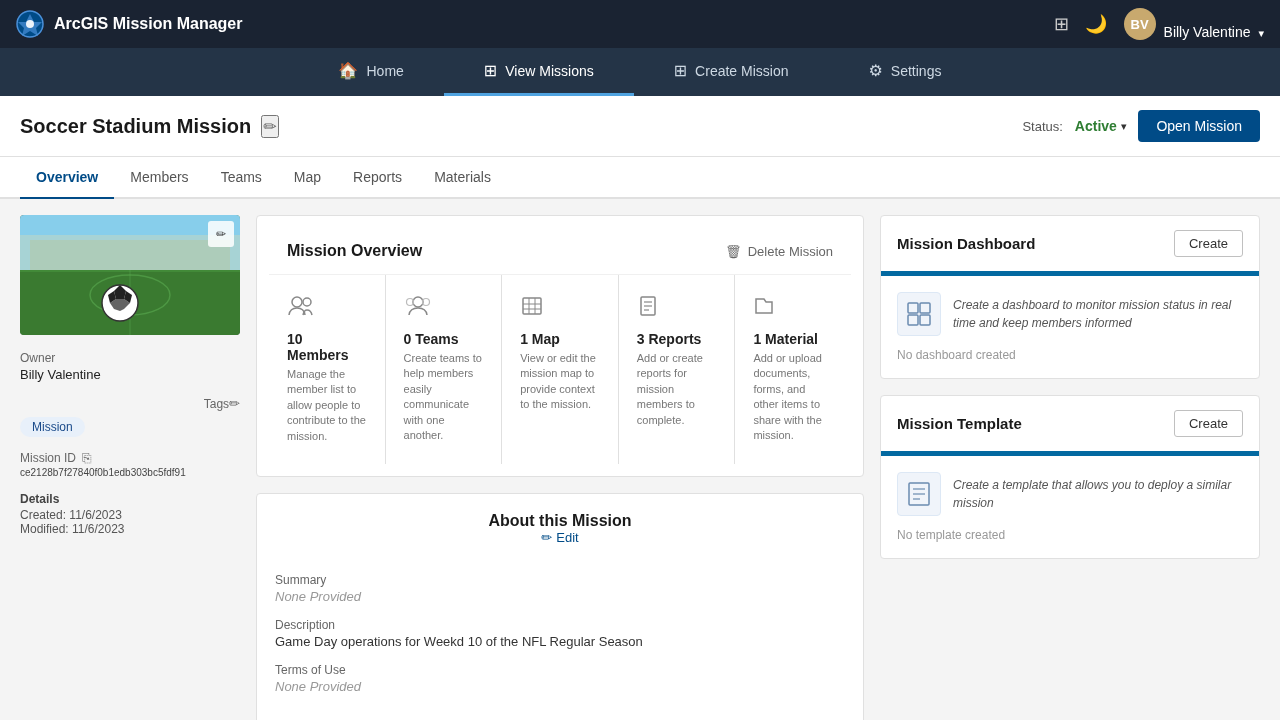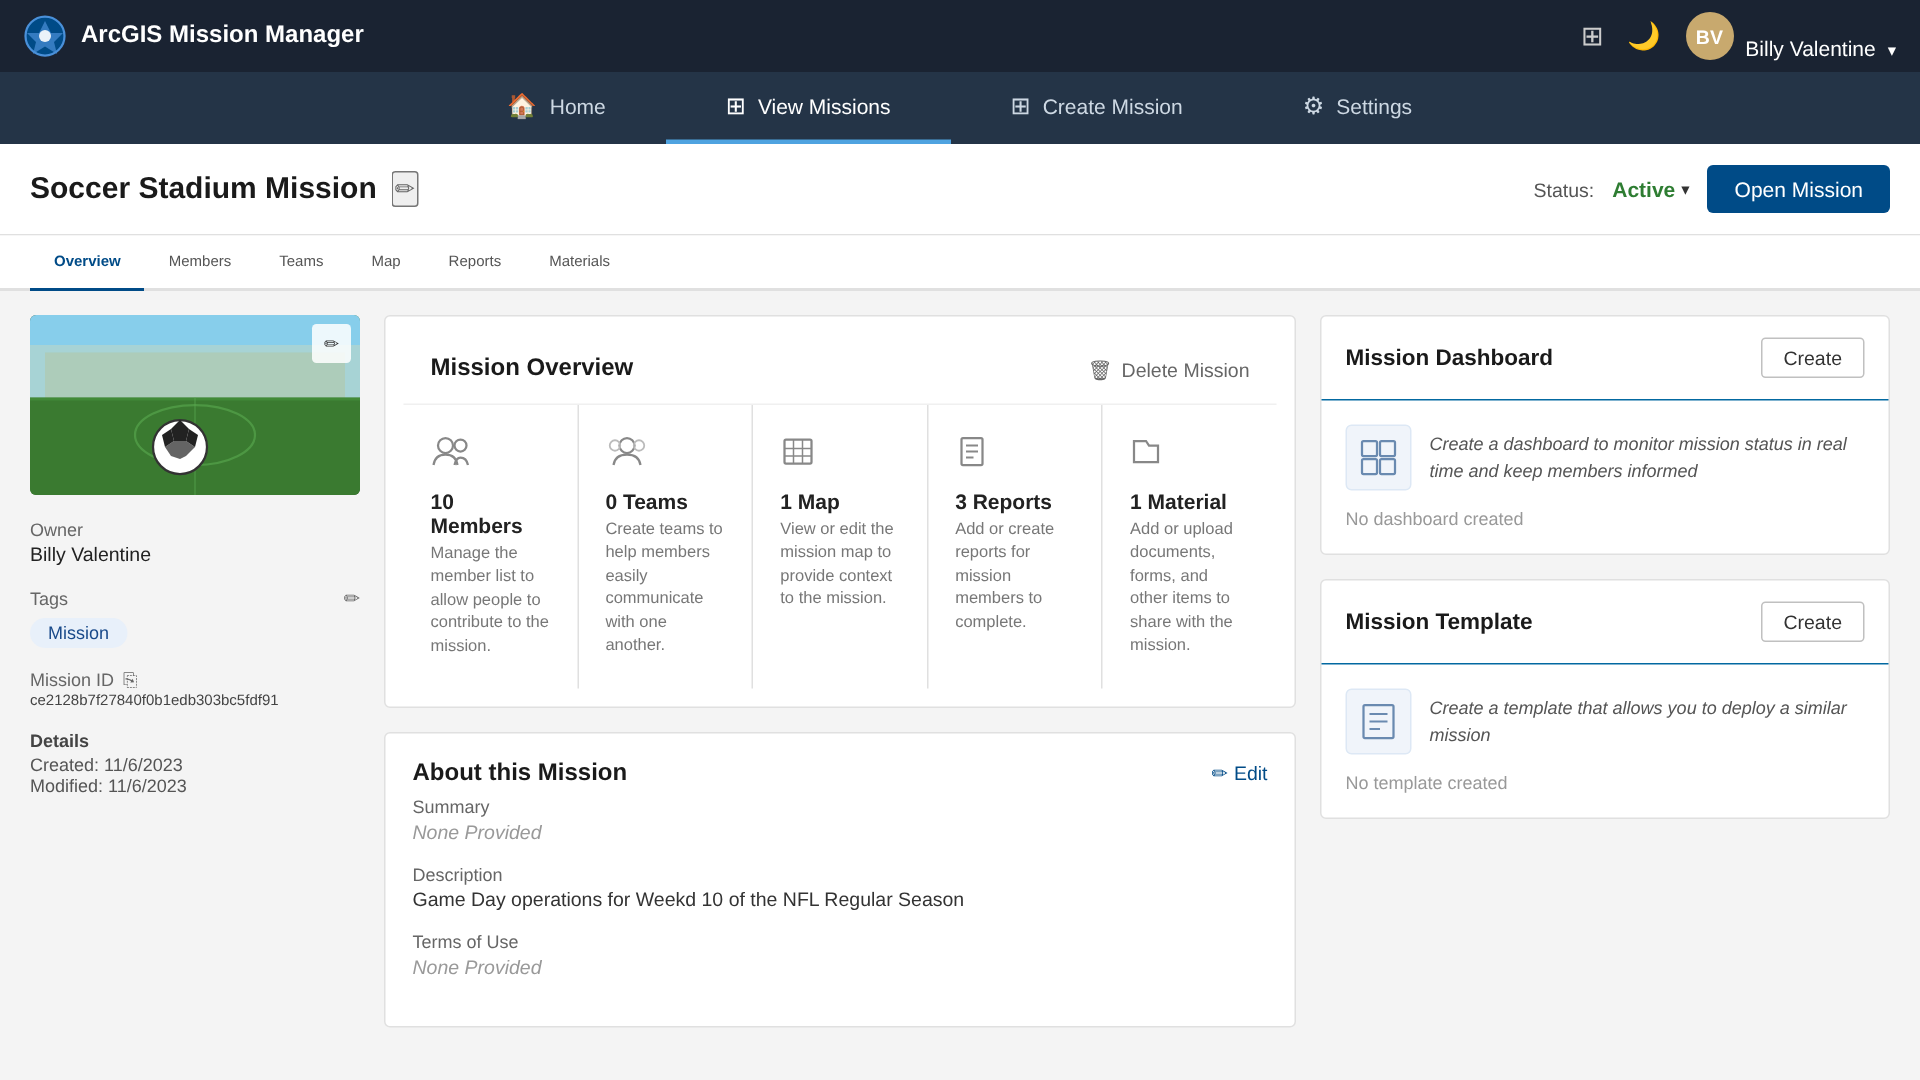--- a/index.html
+++ b/index.html
@@ -68,21 +68,21 @@
 
     
     .tabs-bar {
       background: #fff;
       border-bottom: 2px solid #e0e0e0;
       display: flex;
       padding: 0 20px;
     }
     .tab {
       padding: 12px 16px;
-      font-size: 10px;
+      font-size: 14px;
       color: #555;
       cursor: pointer;
       border-bottom: 2px solid transparent;
       margin-bottom: -2px;
     }
     .tab.active { color: #004b87; border-bottom: 2px solid #004b87; font-weight: 600; }
 
     
     .main-content { display: flex; gap: 0; padding: 16px 20px; background: #f4f4f4; min-height: calc(720px - 48px - 48px - 56px - 44px); }
 
@@ -100,21 +100,21 @@
     .image-edit-btn {
       position: absolute; top: 6px; right: 6px;
       background: rgba(255,255,255,0.85); border: none; border-radius: 3px;
       width: 26px; height: 26px; cursor: pointer; display: flex; align-items: center; justify-content: center;
       font-size: 12px; color: #333;
     }
     .info-section { margin-bottom: 14px; }
     .info-label { font-size: 12px; color: #666; margin-bottom: 2px; }
     .info-value { font-size: 13px; color: #222; }
     .tags-section { margin-bottom: 14px; }
-    .tags-header { display: flex; align-items: center; justify-content: space-between; margin-bottom: 6px; }
+    .tags-header { display: flex; align-items: center; justify-content: flex-end; margin-bottom: 6px; }
     .tags-label { font-size: 12px; color: #666; }
     .tag-edit { color: #666; cursor: pointer; font-size: 13px; }
     .tag-chip { display: inline-block; background: #e8f0fa; color: #1a4a8a; border-radius: 12px; padding: 3px 12px; font-size: 12px; }
     .mission-id-section { margin-bottom: 14px; }
     .mission-id-header { display: flex; gap: 6px; font-size: 12px; color: #666; margin-bottom: 2px; }
     .copy-icon { cursor: pointer; font-size: 12px; color: #666; }
     .mission-id-value { font-size: 10px; color: #444; word-break: break-all; }
     .details-section { font-size: 12px; color: #555; }
     .details-label { font-weight: 600; margin-bottom: 2px; color: #444; }
 
@@ -133,32 +133,32 @@
     .stat-item:last-child { border-right: none; }
     .stat-icon { font-size: 22px; color: #888; margin-bottom: 8px; }
     .stat-title { font-size: 14px; font-weight: 600; color: #222; margin-bottom: 4px; }
     .stat-desc { font-size: 11px; color: #777; line-height: 1.4; }
 
     
     .about-section {
       background: #fff; border-radius: 4px; border: 1px solid #e0e0e0; padding: 18px;
       margin-bottom: 0;
     }
-    .about-header { display: flex; align-items: center; justify-content: space-between; margin-bottom: 6px; }
+    .about-header { display: flex; align-items: center; justify-content: space-between; margin-bottom: 28px; flex-direction: column; }
     .about-title { font-size: 16px; font-weight: 600; color: #1a1a1a; }
     .edit-btn { display: flex; align-items: center; gap: 4px; color: #004b87; cursor: pointer; font-size: 13px; border: none; background: none; }
     .about-field { margin-bottom: 14px; }
     .about-field-label { font-size: 12px; color: #666; margin-bottom: 2px; }
     .about-field-value { font-size: 13px; color: #333; }
     .about-field-value.muted { color: #999; font-style: italic; }
 
     
     .right-panel { width: 380px; flex-shrink: 0; }
     .right-card { background: #fff; border-radius: 4px; border: 1px solid #e0e0e0; margin-bottom: 16px; }
-    .right-card-header { display: flex; align-items: center; justify-content: space-between; padding: 14px 16px; border-bottom: 1px solid #0369a1; }
+    .right-card-header { display: flex; align-items: center; justify-content: space-between; padding: 14px 16px; border-bottom: 5px solid #0369a1; }
     .right-card-title { font-size: 15px; font-weight: 600; color: #1a1a1a; }
     .create-btn {
       background: #fff; border: 1px solid #c0c0c0; border-radius: 3px;
       padding: 5px 14px; font-size: 13px; cursor: pointer; color: #333;
     }
     .right-card-body { padding: 16px; }
     .dashboard-content { display: flex; align-items: center; gap: 12px; margin-bottom: 12px; font-style: italic; }
     .dashboard-icon {
       width: 44px; height: 44px; background: #f0f4fa; border-radius: 4px;
       display: flex; align-items: center; justify-content: center;

